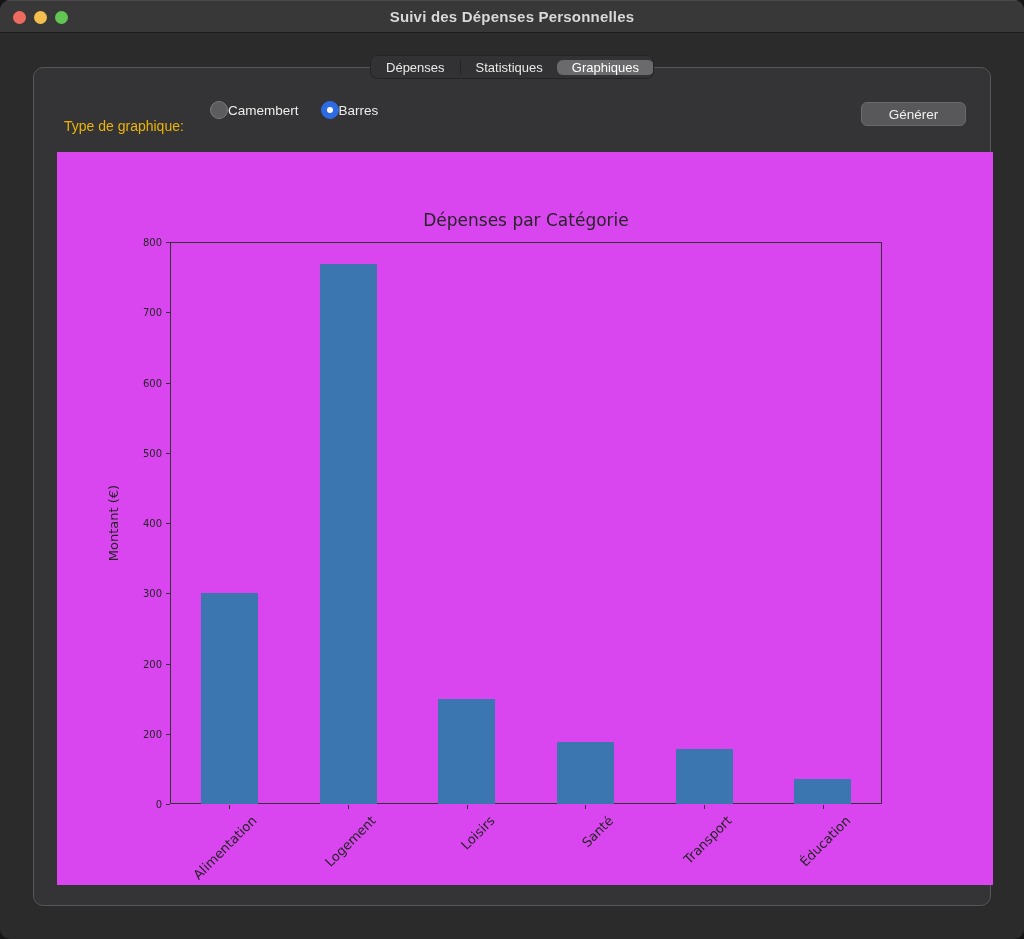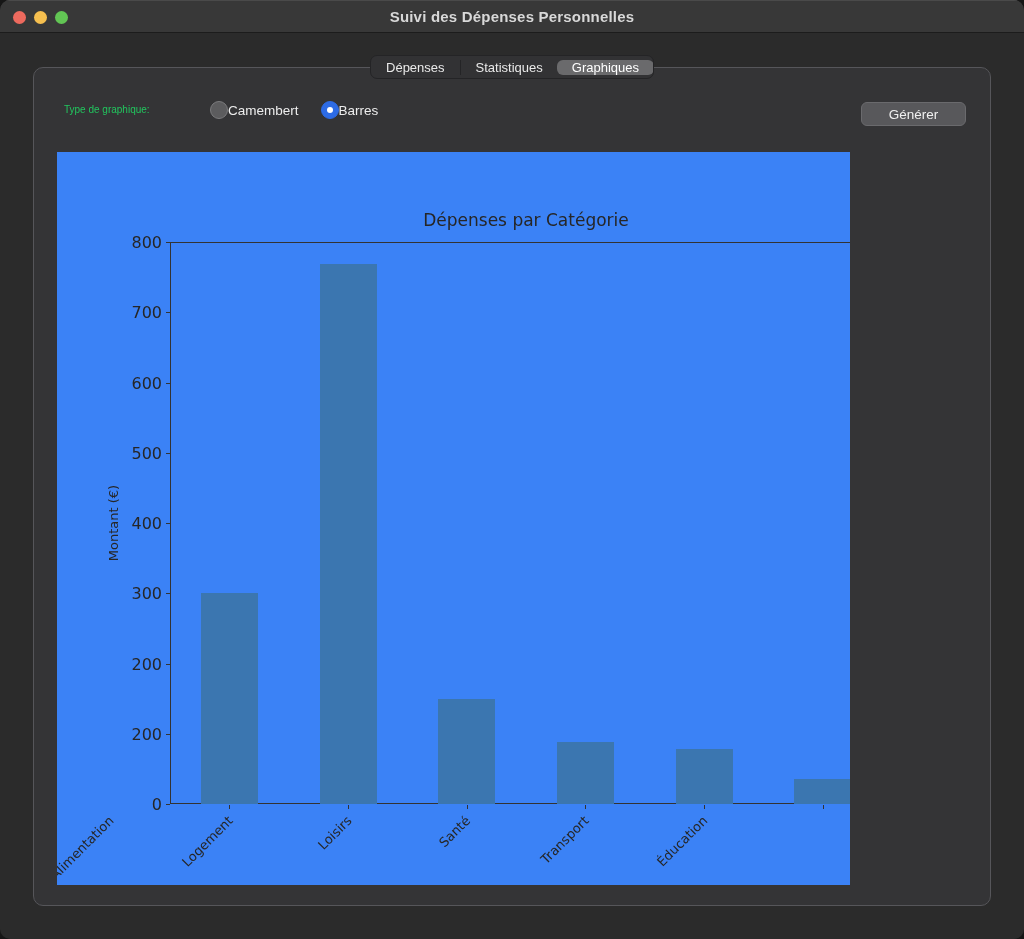--- a/index.html
+++ b/index.html
@@ -14,37 +14,37 @@
   
   .pane{position:absolute;left:33px;top:67px;width:958px;height:839px;background:#343436;
     border:1px solid #56565a;border-radius:10px;}
   
   .tabbar{position:absolute;left:0;top:55px;width:100%;display:flex;justify-content:center;z-index:5;}
   .tabset{display:flex;background:#323234;border:1px solid #242426;border-radius:7px;overflow:hidden;height:24px;align-items:center;}
   .tab{display:flex;align-items:center;padding:0 15px;font-size:13px;color:#e9e9e9;cursor:default;position:relative;}
   .tab + .tab{border-left:1px solid #242426;}
   .tab.selected{background:#6a6a6c;border-radius:6px;border-left:none;margin:0 -1px;z-index:2;color:#ffffff;}
   
-  .ctl-label{position:absolute;left:30px;top:36px;font-size:10px;color:#22c55e;}
+  .ctl-label{position:absolute;left:30px;top:50px;font-size:14px;color:#eab308;}
   .radio-group{position:absolute;left:176px;top:33px;display:flex;align-items:center;gap:22px;}
   .radio-item{display:flex;align-items:center;}
   .radio-circle{width:18px;height:18px;border-radius:50%;background:#5c5c5e;border:1px solid #7b7b7d;position:relative;}
   .radio-circle.on{background:#2d6be5;border-color:#2d6be5;}
   .radio-circle.on::after{content:"";position:absolute;left:5px;top:5px;width:6px;height:6px;border-radius:50%;background:#ffffff;}
   .radio-label{font-size:13.5px;color:#ededed;}
   .gen-btn{position:absolute;left:827px;top:34px;width:105px;height:24px;background:#58585b;
     border:1px solid #6a6a6d;border-radius:6px;color:#f0f0f0;font-size:13.5px;font-family:"Liberation Sans",sans-serif;
     display:flex;align-items:center;justify-content:center;}
   
-  .canvas{position:absolute;left:23px;top:84px;width:793px;height:733px;background:#3b82f6;overflow:hidden;
+  .canvas{position:absolute;left:23px;top:84px;width:936px;height:733px;background:#d946ef;overflow:hidden;
     font-family:"DejaVu Sans",sans-serif;color:#262626;}
   .plot-area{position:absolute;left:113px;top:90px;width:712px;height:562px;border:1px solid #333333;}
   .chart-title{position:absolute;left:113px;top:58px;width:712px;text-align:center;font-size:17px;color:#262626;}
   .ylabel{position:absolute;left:56px;top:371px;transform:translate(-50%,-50%) rotate(-90deg);font-size:13px;white-space:nowrap;}
-  .ytick-label{position:absolute;width:46px;text-align:right;font-size:16px;line-height:13px;transform:translateY(-50%);}
+  .ytick-label{position:absolute;width:46px;text-align:right;font-size:10px;line-height:13px;transform:translateY(-50%);}
   .ytick-mark{position:absolute;width:4px;height:1px;background:#333333;}
   .xtick-mark{position:absolute;width:1px;height:4px;background:#333333;}
   .bar{position:absolute;}
   .xtick-label{position:absolute;font-size:13px;white-space:nowrap;transform:rotate(-45deg);transform-origin:top right;}
 </style>
 </head>
 <body>
 
 <div class="window">
 

